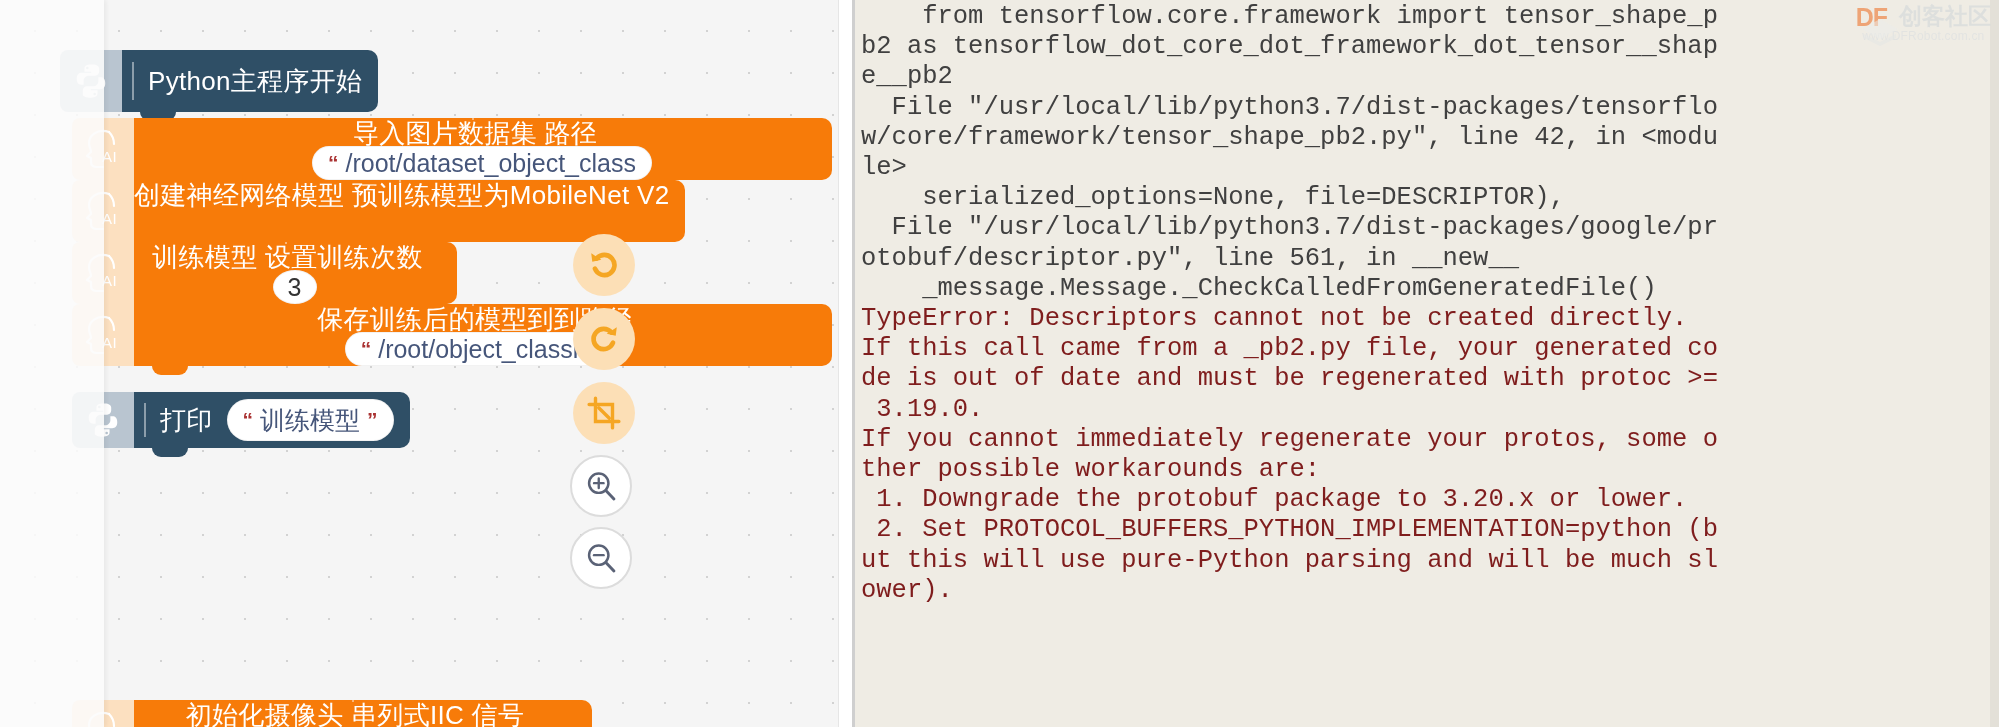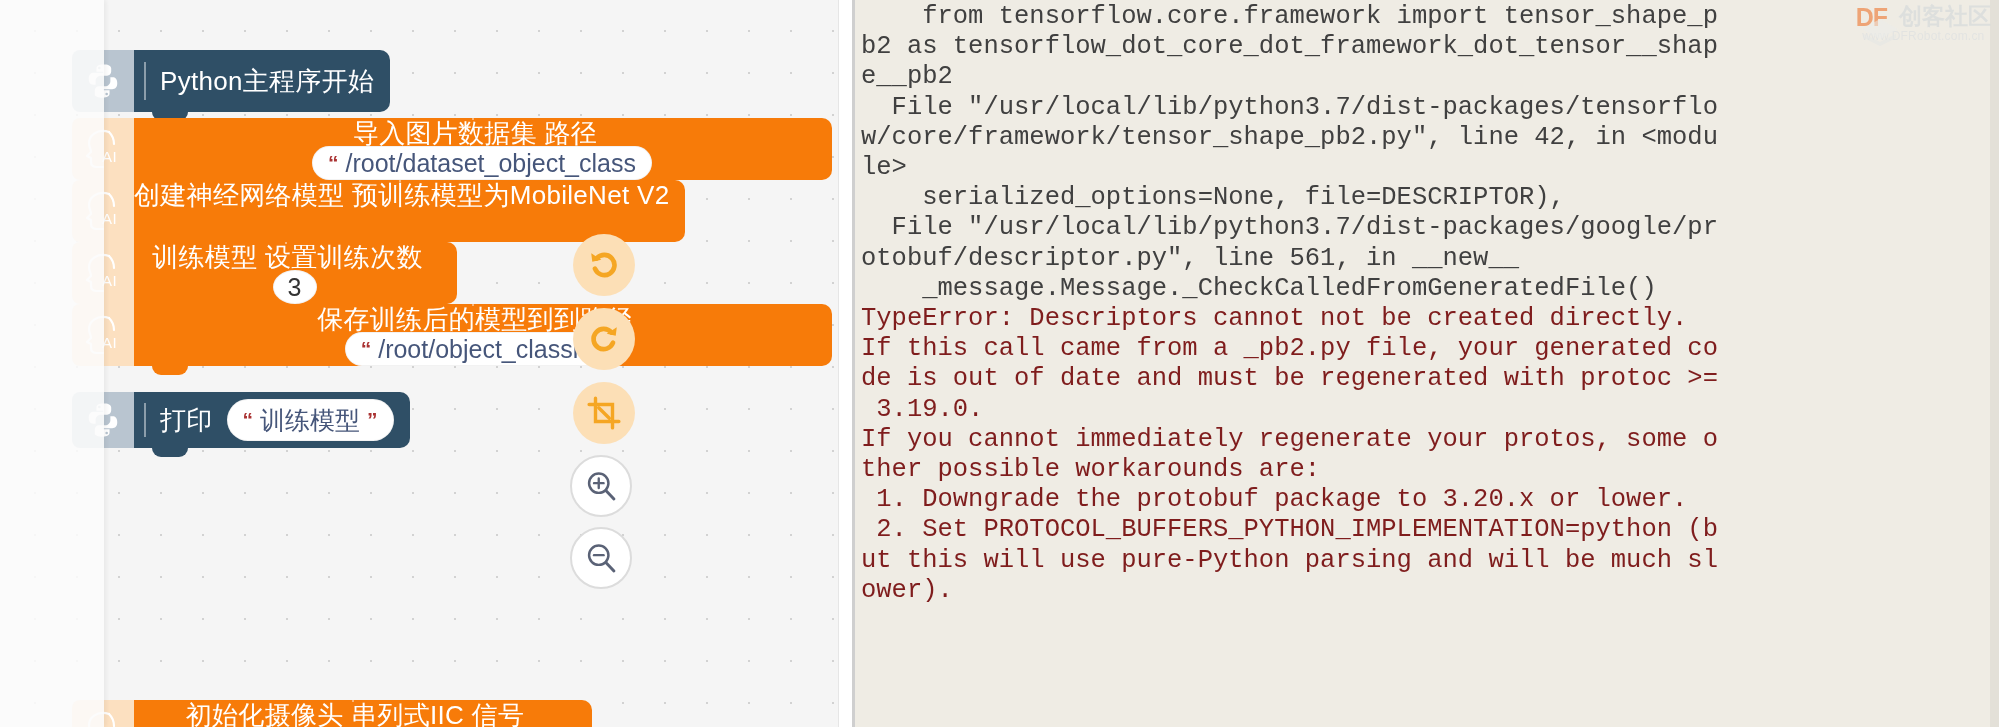--- a/index.html
+++ b/index.html
@@ -169,21 +169,21 @@
 </style>
 </head>
 <body>
 
 <div id="app">
 
   <div id="workspace">
     <div id="grid"></div>
 
     <div id="blocks-layer">
-        <div class="block" style="left: 72px; top: 50px; height: 62px;">
+        <div class="block" style="left: 60px; top: 50px; height: 62px;">
           <div class="badge py">
             <svg width="38" height="38" viewBox="0 0 32 32">
     <path fill="#ffffff" d="M15.9 2c-3.3 0-5.4 1.2-5.4 3.4v2.8h5.6v.9H8.2C5.9 9.1 4 10.6 4 14.1s1.6 5 3.9 5h1.9v-3.3c0-2.4 2-4.3 4.4-4.3h5.2c2 0 3.5-1.6 3.5-3.5V5.4C22.9 3.5 20.8 2 17.7 2h-1.8zm-3 2a1.1 1.1 0 110 2.2A1.1 1.1 0 0112.9 4z"></path>
     <path fill="#ffffff" d="M16.1 30c3.3 0 5.4-1.2 5.4-3.4v-2.8h-5.6v-.9h7.9c2.3 0 4.2-1.5 4.2-5s-1.6-5-3.9-5h-1.9v3.3c0 2.4-2 4.3-4.4 4.3h-5.2c-2 0-3.5 1.6-3.5 3.5v3.6C9.1 28.5 11.2 30 14.3 30h1.8zm3-2a1.1 1.1 0 110-2.2 1.1 1.1 0 010 2.2z"></path>
   </svg>
           </div>
           <div class="body py" style="min-width:256px">
             <div class="divider"></div>
             <span class="label">Python主程序开始</span>
             <span class="notch"></span>

